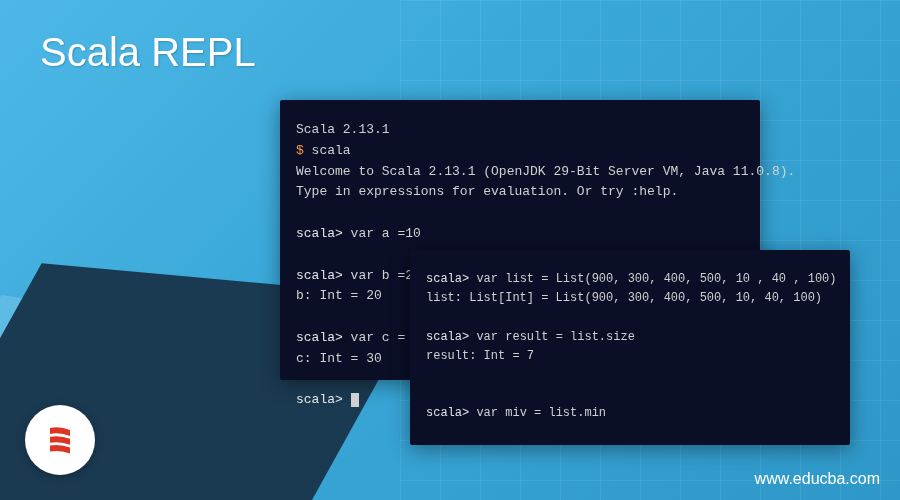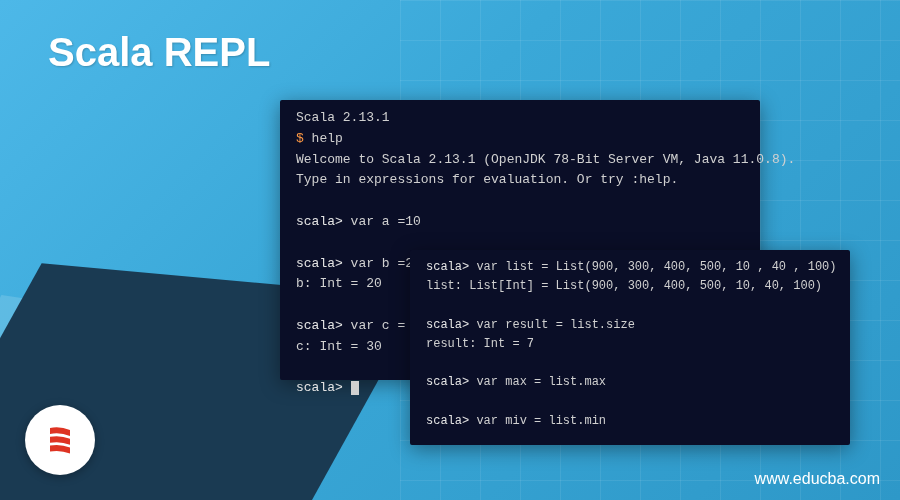--- a/index.html
+++ b/index.html
@@ -51,32 +51,31 @@
       background-size: 40px 40px;
       z-index: 0;
     }
     
     .title {
       position: absolute;
       top: 30px;
       left: 40px;
       color: #ffffff;
       font-size: 40px;
-      font-weight: bold;
+      font-weight: normal;
       z-index: 5;
       text-shadow: 1px 1px 2px rgba(0,0,0,0.2);
-      margin-left: 8px;
     }
     
     .terminal {
       background: #0a0e27;
       color: #d0d0d0;
       font-family: 'Courier New', monospace;
       font-size: 13px;
-      padding: 8px 16px;
+      padding: 20px 16px;
       border-radius: 2px;
       box-shadow: 0 4px 20px rgba(0,0,0,0.4);
       line-height: 1.6;
     }
     
     .terminal-1 {
       position: absolute;
       top: 100px;
       left: 280px;
       width: 480px;
@@ -148,43 +147,42 @@
 <body>
 
 <div class="bg-grid"></div>
 <div class="bg-shape-2"></div>
 <div class="bg-shape-1"></div>
 
 <h1 class="title">Scala REPL</h1>
 
 <div class="terminal terminal-1">
   <div class="term-line">Scala 2.13.1</div>
-  <div class="term-line"><span class="prompt-orange">$ </span><span>help</span></div>
-  <div class="term-line">Welcome to Scala 2.13.1 (OpenJDK 78-Bit Server VM, Java 11.0.8).</div>
+  <div class="term-line"><span class="prompt-orange">$ </span><span>scala</span></div>
+  <div class="term-line">Welcome to Scala 2.13.1 (OpenJDK 29-Bit Server VM, Java 11.0.8).</div>
   <div class="term-line">Type in expressions for evaluation. Or try :help.</div>
   <div class="term-line">&nbsp;</div>
   <div class="term-line"><span class="prompt-blue">scala&gt; </span><span>var a =10</span></div>
   <div class="term-line">&nbsp;</div>
   <div class="term-line"><span class="prompt-blue">scala&gt; </span><span>var b =20</span></div>
   <div class="term-line">b: Int = 20</div>
   <div class="term-line">&nbsp;</div>
   <div class="term-line"><span class="prompt-blue">scala&gt; </span><span>var c = a</span></div>
   <div class="term-line">c: Int = 30</div>
   <div class="term-line">&nbsp;</div>
   <div class="term-line"><span class="prompt-blue">scala&gt; </span><span class="cursor"></span></div>
 </div>
 
 <div class="terminal terminal-2">
   <div class="term-line"><span class="prompt-blue">scala&gt; </span><span>var list = List(900, 300, 400, 500, 10 , 40 , 100)</span></div>
   <div class="term-line">list: List[Int] = List(900, 300, 400, 500, 10, 40, 100)</div>
   <div class="term-line">&nbsp;</div>
   <div class="term-line"><span class="prompt-blue">scala&gt; </span><span>var result = list.size</span></div>
   <div class="term-line">result: Int = 7</div>
   <div class="term-line">&nbsp;</div>
-  <div class="term-line"><span class="prompt-blue">scala&gt; </span><span>var max = list.max</span></div>
   <div class="term-line">&nbsp;</div>
   <div class="term-line"><span class="prompt-blue">scala&gt; </span><span>var miv = list.min</span></div>
 </div>
 
 <div class="scala-logo">
   <svg viewBox="0 0 100 100">
     <g fill="#de3423">
       <path d="M 25 20 Q 50 15 75 25 L 75 40 Q 50 30 25 35 Z"></path>
       <path d="M 25 42 Q 50 37 75 47 L 75 62 Q 50 52 25 57 Z"></path>
       <path d="M 25 64 Q 50 59 75 69 L 75 84 Q 50 74 25 79 Z"></path>

